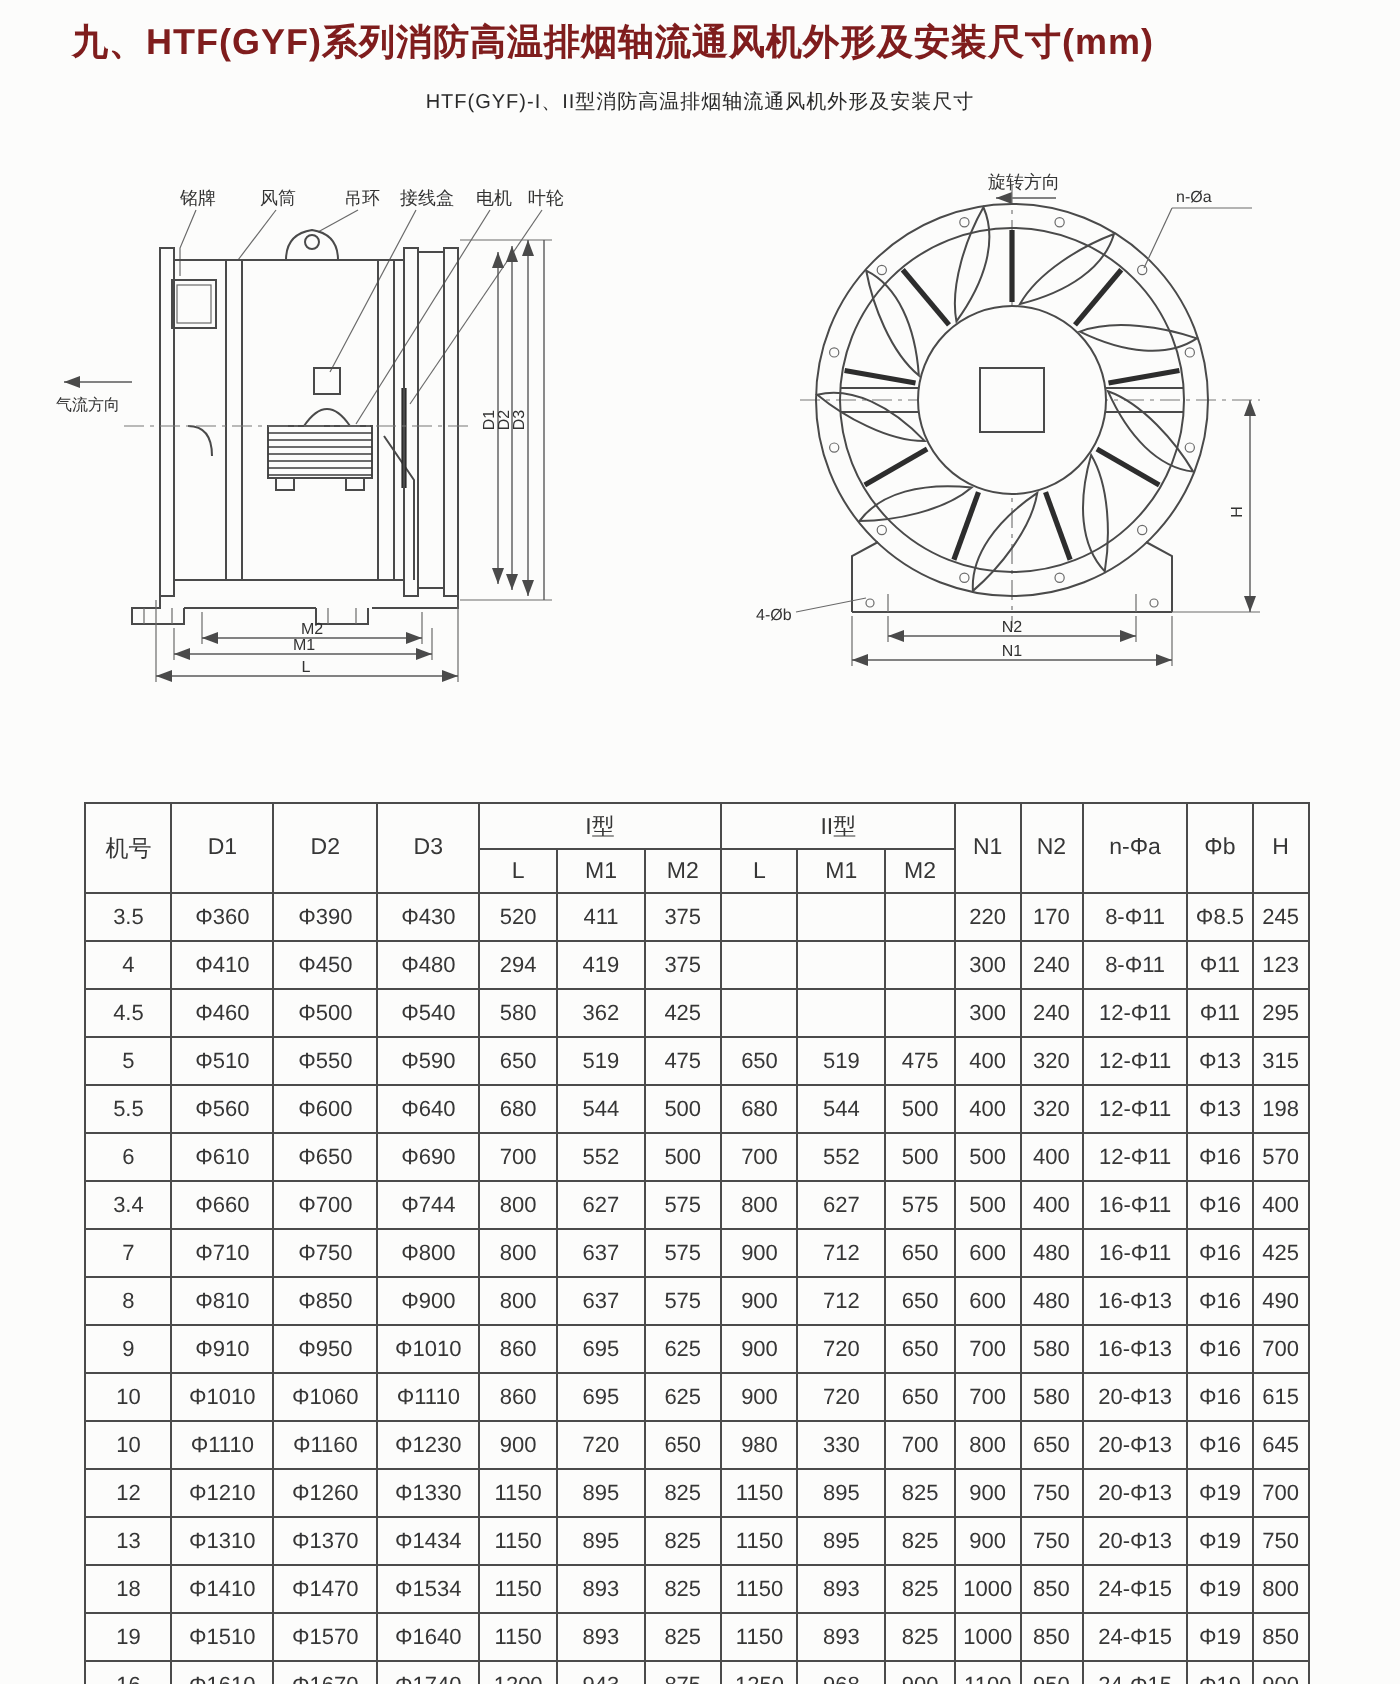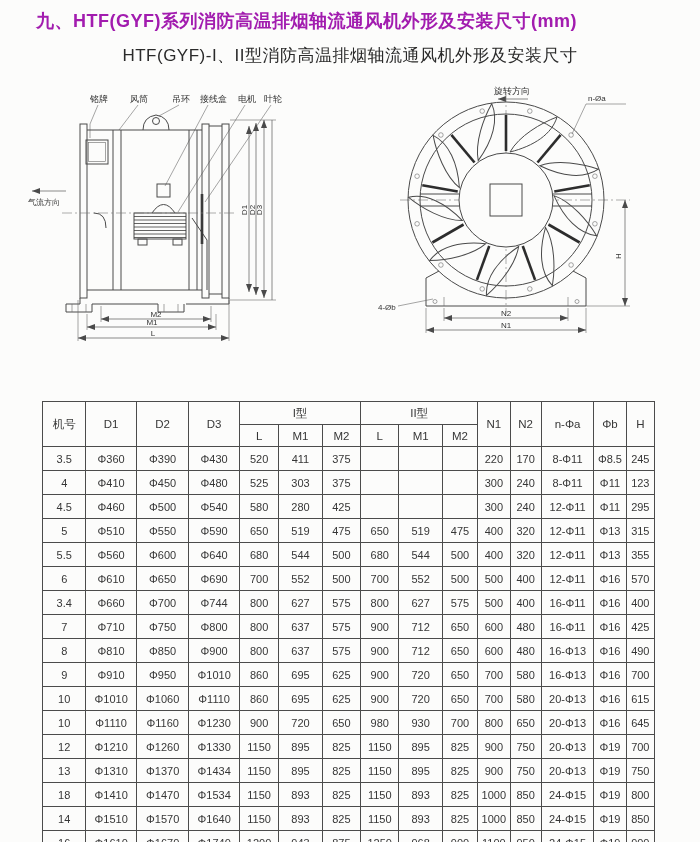--- a/index.html
+++ b/index.html
@@ -7,25 +7,25 @@
   body {
     position:relative;
     background:#fcfcfb;
     font-family:"Liberation Sans", sans-serif;
     color:#2e2e2e;
     overflow:hidden;
   }
   .title {
     position:absolute; left:36px; top:9px;
     font-size:18px; font-weight:bold; letter-spacing:0.5px;
-    color:#a21caf; white-space:nowrap;
+    color:#7f1d1d; white-space:nowrap;
   }
   .subtitle {
     position:absolute; left:0; top:44px; width:700px;
-    text-align:center; font-size:17px; color:#2a2a2a;
+    text-align:center; font-size:10px; color:#2a2a2a;
     letter-spacing:0.5px;
   }
   svg.drawing { position:absolute; overflow:visible; }
   svg.side-view  { left:26px;  top:86px; }
   svg.front-view { left:378px; top:84px; }
   svg .ln   { stroke:#4a4a4a; stroke-width:1; fill:none; }
   svg .thin { stroke:#6a6a6a; stroke-width:0.6; fill:none; }
   svg .dim  { stroke:#5a5a5a; stroke-width:0.7; fill:none; }
   svg .cl   { stroke:#777; stroke-width:0.6; fill:none; stroke-dasharray:10 3 2 3; }
   svg .thick{ stroke:#2d2d2d; stroke-width:2.6; fill:none; }
@@ -310,39 +310,39 @@
           <td>170</td>
           <td>8-Φ11</td>
           <td>Φ8.5</td>
           <td>245</td>
         </tr>
         <tr>
           <td>4</td>
           <td>Φ410</td>
           <td>Φ450</td>
           <td>Φ480</td>
-          <td>525</td>
-          <td>303</td>
+          <td>294</td>
+          <td>419</td>
           <td>375</td>
           <td></td>
           <td></td>
           <td></td>
           <td>300</td>
           <td>240</td>
           <td>8-Φ11</td>
           <td>Φ11</td>
           <td>123</td>
         </tr>
         <tr>
           <td>4.5</td>
           <td>Φ460</td>
           <td>Φ500</td>
           <td>Φ540</td>
           <td>580</td>
-          <td>280</td>
+          <td>362</td>
           <td>425</td>
           <td></td>
           <td></td>
           <td></td>
           <td>300</td>
           <td>240</td>
           <td>12-Φ11</td>
           <td>Φ11</td>
           <td>295</td>
         </tr>
@@ -371,21 +371,21 @@
           <td>680</td>
           <td>544</td>
           <td>500</td>
           <td>680</td>
           <td>544</td>
           <td>500</td>
           <td>400</td>
           <td>320</td>
           <td>12-Φ11</td>
           <td>Φ13</td>
-          <td>355</td>
+          <td>198</td>
         </tr>
         <tr>
           <td>6</td>
           <td>Φ610</td>
           <td>Φ650</td>
           <td>Φ690</td>
           <td>700</td>
           <td>552</td>
           <td>500</td>
           <td>700</td>
@@ -484,21 +484,21 @@
         </tr>
         <tr>
           <td>10</td>
           <td>Φ1110</td>
           <td>Φ1160</td>
           <td>Φ1230</td>
           <td>900</td>
           <td>720</td>
           <td>650</td>
           <td>980</td>
-          <td>930</td>
+          <td>330</td>
           <td>700</td>
           <td>800</td>
           <td>650</td>
           <td>20-Φ13</td>
           <td>Φ16</td>
           <td>645</td>
         </tr>
         <tr>
           <td>12</td>
           <td>Φ1210</td>
@@ -544,21 +544,21 @@
           <td>1150</td>
           <td>893</td>
           <td>825</td>
           <td>1000</td>
           <td>850</td>
           <td>24-Φ15</td>
           <td>Φ19</td>
           <td>800</td>
         </tr>
         <tr>
-          <td>14</td>
+          <td>19</td>
           <td>Φ1510</td>
           <td>Φ1570</td>
           <td>Φ1640</td>
           <td>1150</td>
           <td>893</td>
           <td>825</td>
           <td>1150</td>
           <td>893</td>
           <td>825</td>
           <td>1000</td>

